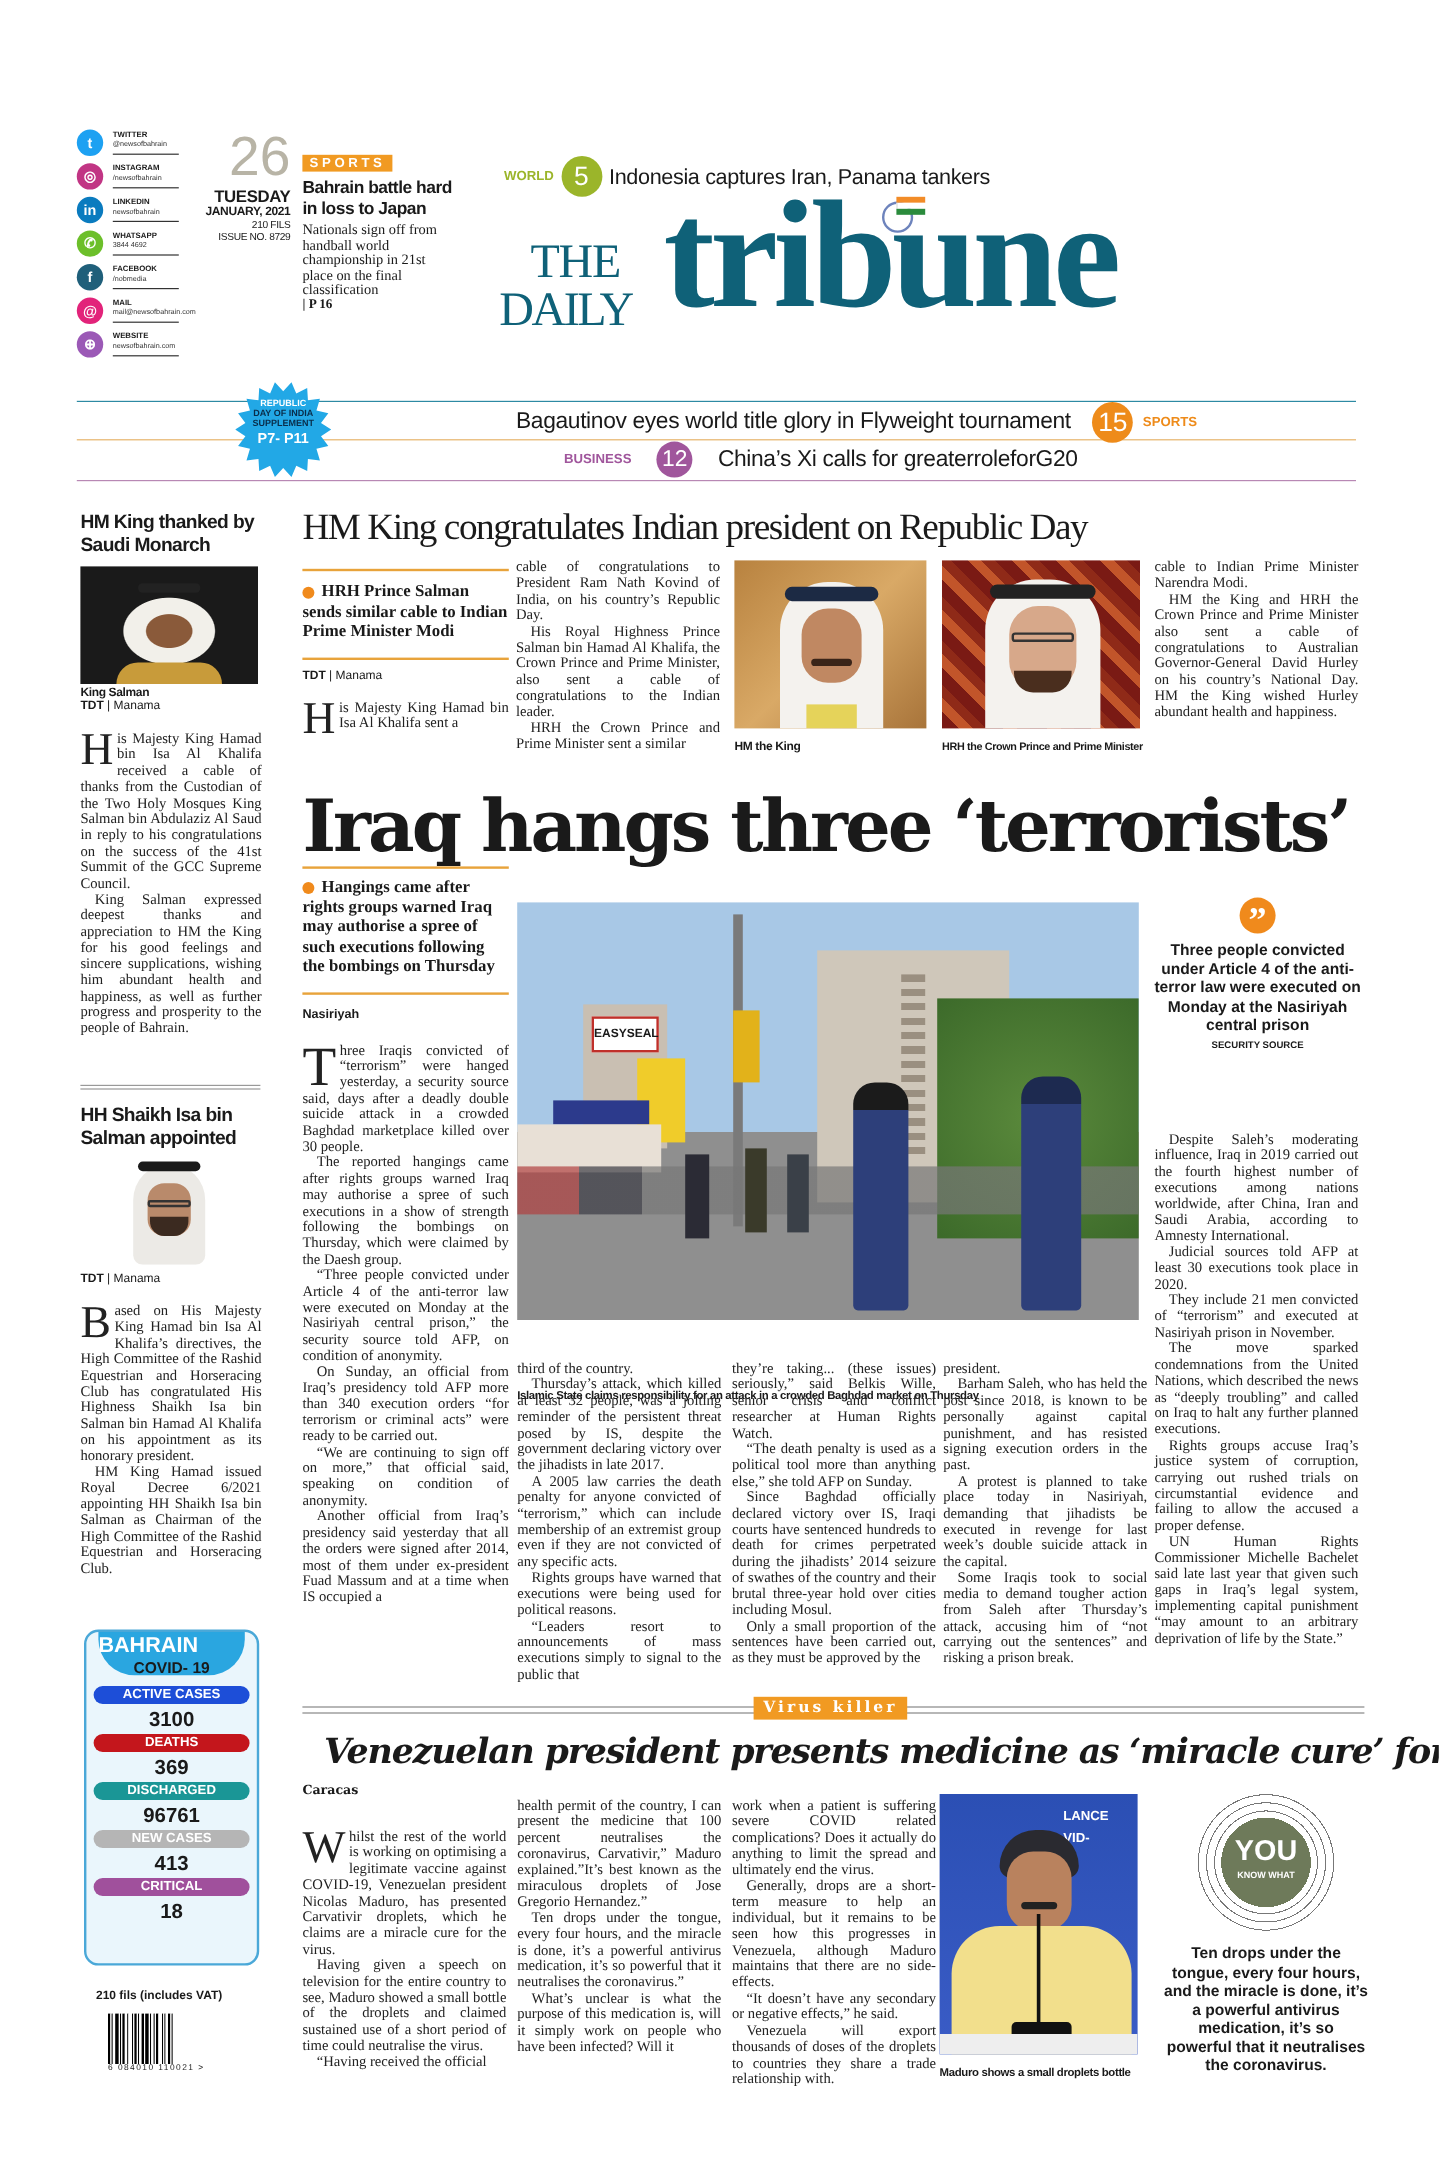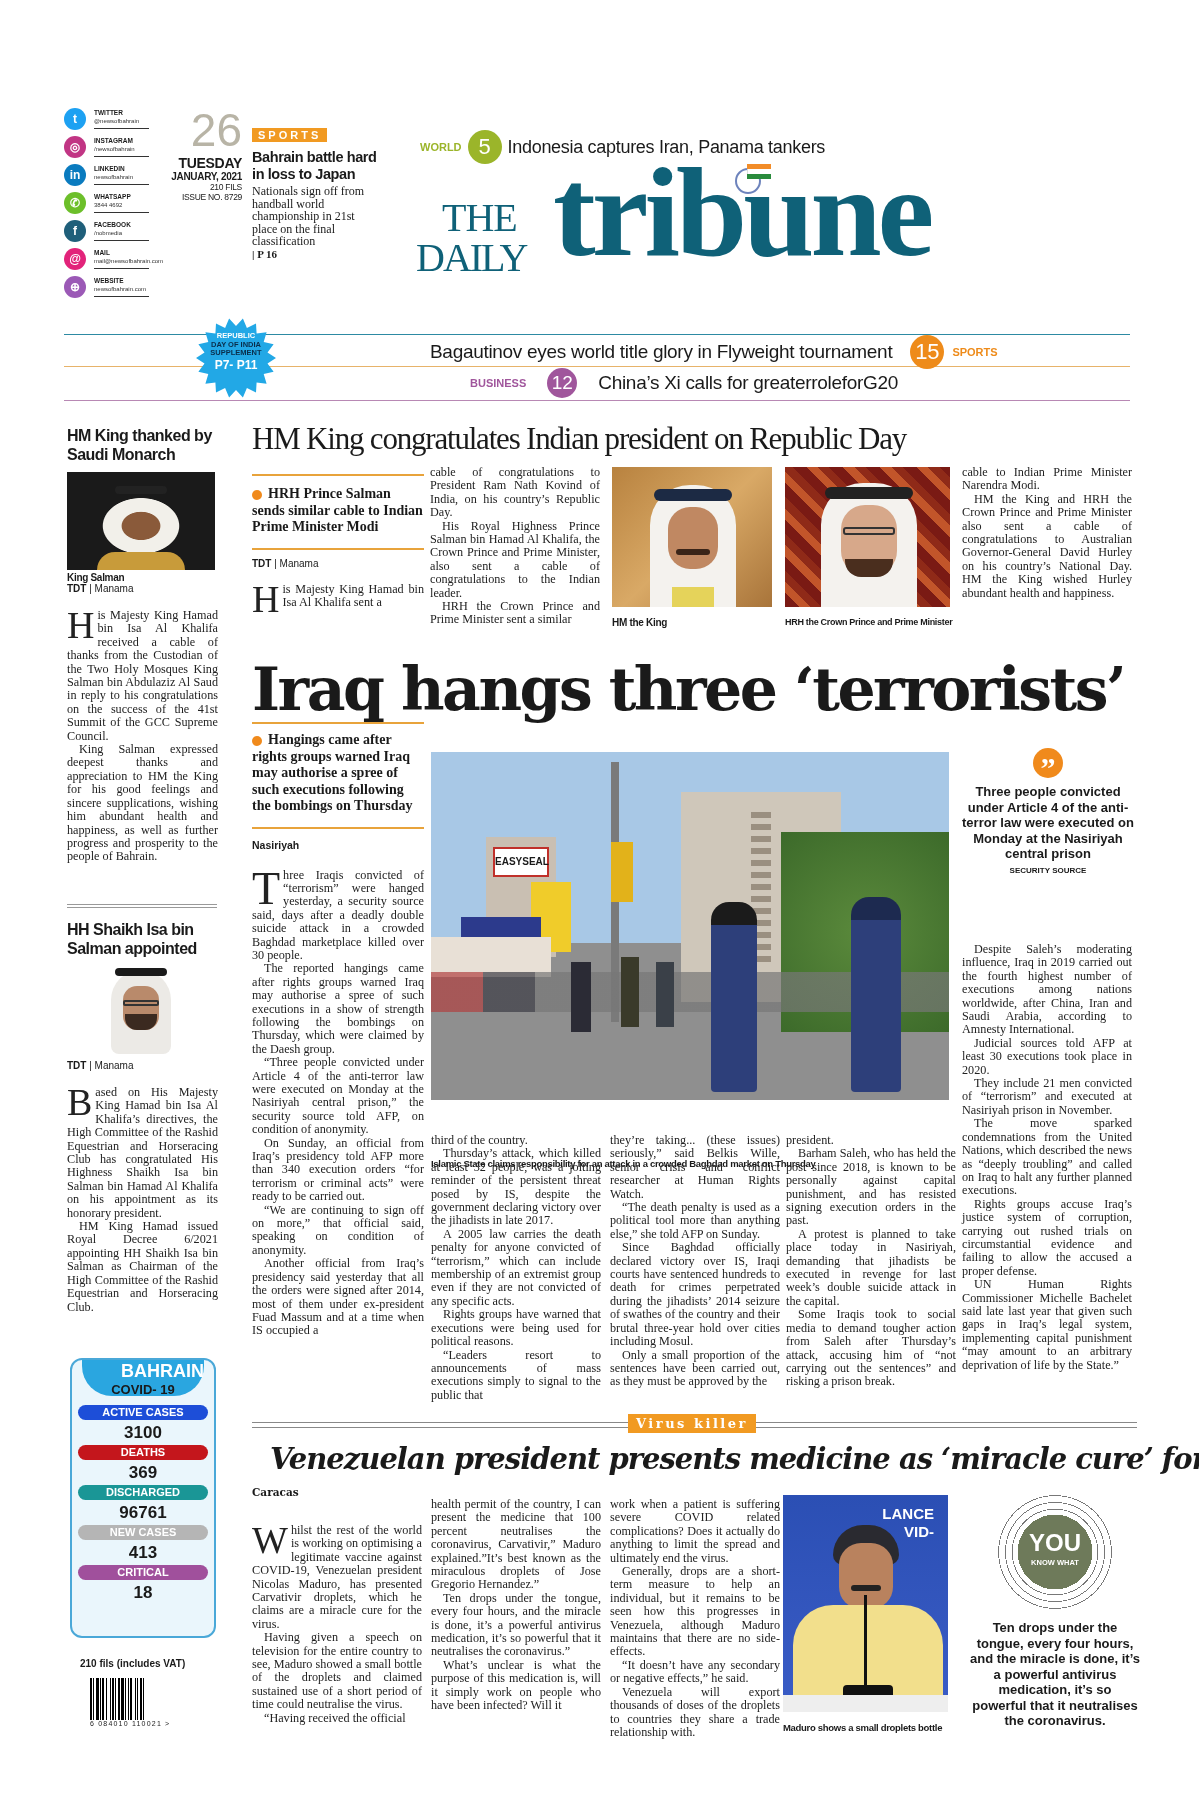--- a/index.html
+++ b/index.html
@@ -163,21 +163,21 @@
     <div style="position:absolute;left:58px;top:52px;width:32px;height:16px;border-radius:0 0 12px 12px;background:#3b2a20"></div>
   </div>
   <div class="sans" style="font-size:10px;margin-top:6px"><b>TDT</b> | <span>Manama</span></div>
   <div class="body-text" style="margin-top:15px">
     <p class="first"><span class="dropcap">B</span><span>ased on His Majesty King Hamad bin Isa Al Khalifa’s directives, the High Committee of the Rashid Equestrian and Horseracing Club has congratulated His Highness Shaikh Isa bin Salman bin Hamad Al Khalifa on his appointment as its honorary president.</span></p>
     <p>HM King Hamad issued Royal Decree 6/2021 appointing HH Shaikh Isa bin Salman as Chairman of the High Committee of the Rashid Equestrian and Horseracing Club.</p>
   </div>
 </div>
 
 <div class="abs" style="left:70px;top:1358px;width:146px;height:280px;border:2px solid #4aa8d8;border-radius:12px;background:#eaf6fc;overflow:hidden">
-  <div style="background:#2aa6e0;height:36px;border-radius:0 0 30px 30px;margin:0 10px;text-align:right;color:#fff">
+  <div style="background:#2aa6e0;height:36px;border-radius:0 0 30px 30px;margin:0 10px;text-align:left;color:#fff">
     <div class="cond" style="font-weight:bold;font-size:18px;line-height:22px">BAHRAIN</div>
   </div>
   <div class="cond" style="text-align:center;font-weight:bold;font-size:13px;margin-top:-14px;margin-bottom:8px;position:relative">COVID- 19</div>
   <div id="covid-stats">
       <div class="covid-pill" style="background: #1d4ed8;">ACTIVE CASES</div>
       <div class="covid-num">3100</div>
       <div class="covid-pill" style="background: rgb(196, 22, 28);">DEATHS</div>
       <div class="covid-num">369</div>
       <div class="covid-pill" style="background: rgb(26, 150, 150);">DISCHARGED</div>
       <div class="covid-num">96761</div>
@@ -362,21 +362,21 @@
   <p>What’s unclear is what the purpose of this medication is, will it simply work on people who have been infected? Will it</p>
 </div>
 <div class="abs body-text" style="left:610px;top:1498px;width:170px">
   <p class="first">work when a patient is suffering severe COVID related complications? Does it actually do anything to limit the spread and ultimately end the virus.</p>
   <p>Generally, drops are a short-term measure to help an individual, but it remains to be seen how this progresses in Venezuela, although Maduro maintains that there are no side-effects.</p>
   <p>“It doesn’t have any secondary or negative effects,” he said.</p>
   <p>Venezuela will export thousands of doses of the droplets to countries they share a trade relationship with.</p>
 </div>
 
 <div class="photo" style="left:783px;top:1495px;width:165px;height:217px;background:linear-gradient(#2b4fb4,#3a5cc6)">
-  <div class="sans" style="position:absolute;right:14px;top:10px;width:60px;color:#fff;font-weight:bold;font-size:15px;line-height:18px;text-align:right">LANCE VID-</div>
+  <div class="sans" style="position:absolute;right:2px;top:10px;width:60px;color:#fff;font-weight:bold;font-size:11px;line-height:18px;text-align:left">LANCE VID-</div>
   <div style="position:absolute;left:50px;top:30px;width:66px;height:40px;border-radius:30px 30px 10px 10px;background:#2a2a30"></div>
   <div style="position:absolute;left:56px;top:48px;width:54px;height:66px;border-radius:22px;background:#b9825e"></div>
   <div style="position:absolute;left:68px;top:90px;width:30px;height:6px;background:#222;border-radius:3px"></div>
   <div style="position:absolute;left:10px;top:110px;width:150px;height:107px;border-radius:40px 40px 0 0;background:#f2df8c"></div>
   <div style="position:absolute;left:81px;top:100px;width:3px;height:100px;background:#111"></div>
   <div style="position:absolute;left:60px;top:190px;width:50px;height:14px;background:#111;border-radius:4px"></div>
   <div style="position:absolute;left:0;top:200px;width:165px;height:17px;background:#eee"></div>
 </div>
 <div class="abs caption" style="left:783px;top:1722px;font-size:9.5px">Maduro shows a small droplets bottle</div>
 

